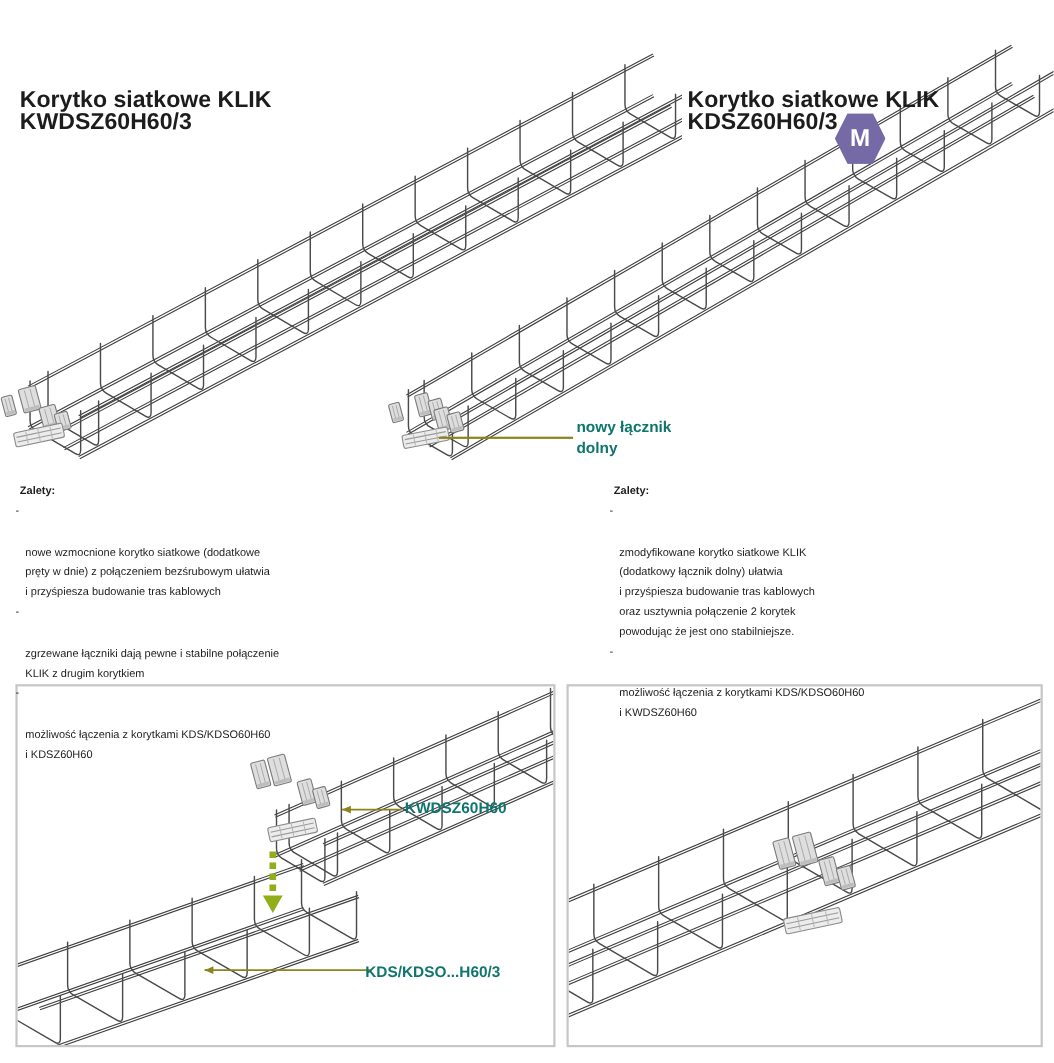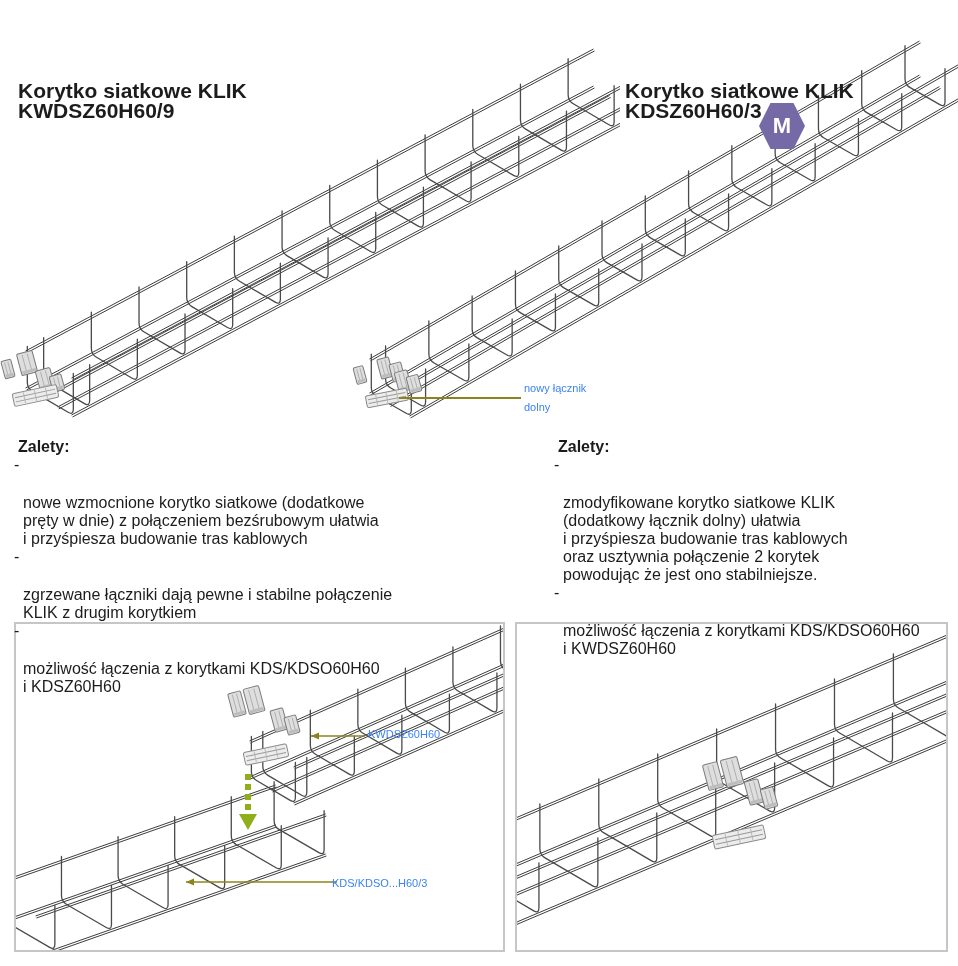--- a/index.html
+++ b/index.html
@@ -2,26 +2,26 @@
 <html><head>
 <meta charset="utf-8">
 <style>
   html,body{margin:0;padding:0;background:#fff;}
   #page{position:relative;width:958px;height:966px;background:#fff;overflow:hidden;
         font-family:"Liberation Sans",sans-serif;color:#1c1c1c;}
   .abs{position:absolute;}
   svg.draw{position:absolute;z-index:1;}
   .overlay{z-index:2;}
   .prod-title{font-size:21px;font-weight:bold;line-height:20px;color:#1c1c1c;}
-  .zalety{font-size:16px;line-height:18px;color:#1c1c1c;}
+  .zalety{font-size:10px;line-height:18px;color:#1c1c1c;}
   .zalety-h{font-weight:bold;padding-left:4px;}
   .bullet{display:flex;}
   .bullet .dash{flex:0 0 9px;}
   .bullet .btext{white-space:pre-line;margin-top:38px;}
-  .callout-label{font-size:11px;font-weight:normal;line-height:19px;white-space:pre-line;color:#3b82f6;}
+  .callout-label{font-size:14px;font-weight:bold;line-height:19px;white-space:pre-line;color:#0f766e;}
   .panel{position:absolute;border:2px solid #7f1d1d;background:#fff;box-sizing:border-box;}
   .panel-inner{position:relative;width:100%;height:100%;overflow:hidden;}
   .hexbadge{position:absolute;z-index:3;width:46px;height:46px;
             clip-path:polygon(25% 0%,75% 0%,100% 50%,75% 100%,25% 100%,0% 50%);
             display:flex;align-items:center;justify-content:center;
             color:#fff;font-weight:bold;font-size:22px;}
   .callout-line{position:absolute;height:2px;z-index:2;}
 </style>
 </head>
 <body>
@@ -148,21 +148,21 @@
         <line x1="18" y1="371" x2="56" y2="371" stroke="#9a9a9a" stroke-width="1"></line>
         <line x1="18" y1="375" x2="56" y2="375" stroke="#9a9a9a" stroke-width="1"></line>
         <line x1="26.5" y1="368" x2="26.5" y2="378" stroke="#b0b0b0" stroke-width="0.8"></line>
         <line x1="37" y1="368" x2="37" y2="378" stroke="#b0b0b0" stroke-width="0.8"></line>
         <line x1="47.5" y1="368" x2="47.5" y2="378" stroke="#b0b0b0" stroke-width="0.8"></line>
       </g>
     </svg>
 
   <div class="abs overlay prod-title" style="left:18px;top:81px;">
     <div>Korytko siatkowe KLIK</div>
-    <div>KWDSZ60H60/9</div>
+    <div>KWDSZ60H60/3</div>
   </div>
 
   <div class="abs overlay prod-title" style="left:625px;top:81px;">
     <div>Korytko siatkowe KLIK</div>
     <div>KDSZ60H60/3</div>
   </div>
 
   <div class="hexbadge" id="m-badge" style="left: 759px; top: 103px; background: rgb(117, 106, 166);">
     <span>M</span>
   </div>

